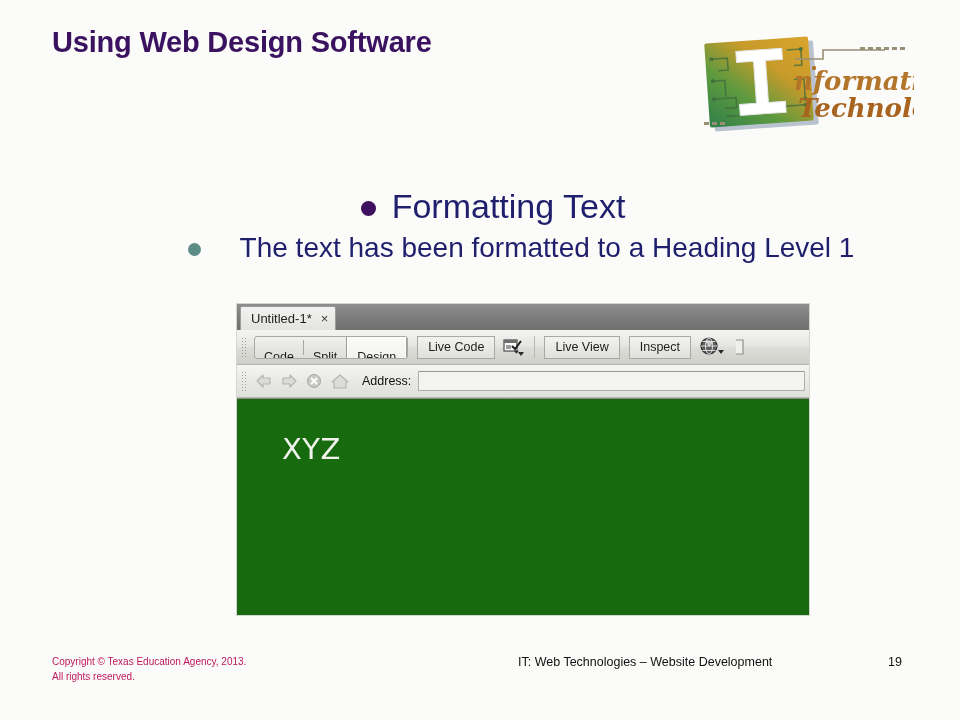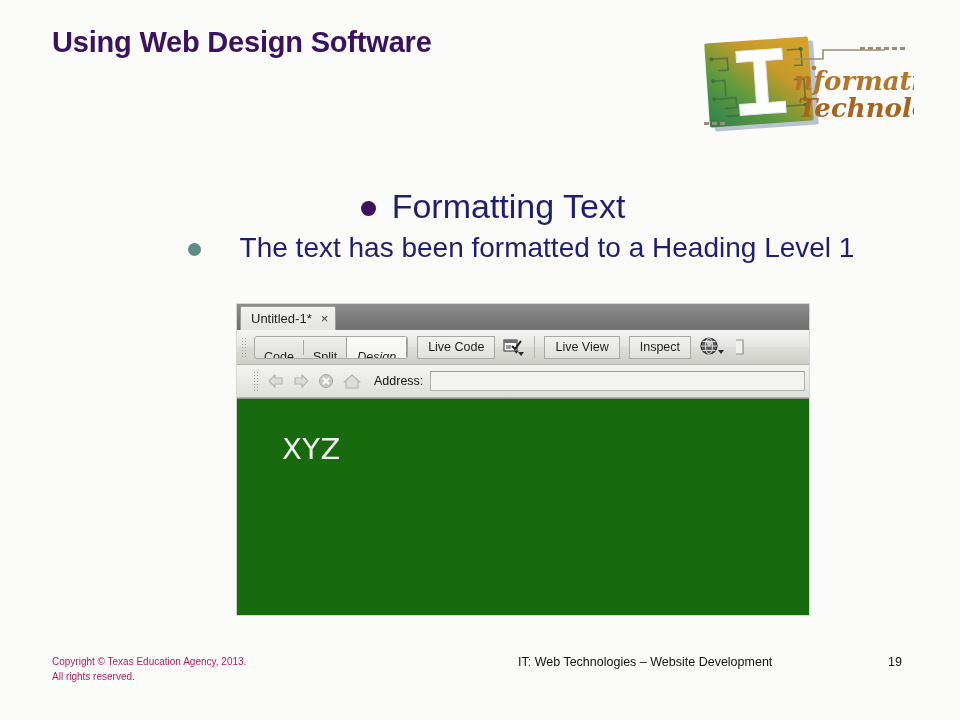--- a/index.html
+++ b/index.html
@@ -170,21 +170,20 @@
     height: 15px;
     background: #a9a9a4;
   }
   .seg-btn.selected {
     background: linear-gradient(to bottom,#fdfdfd,#f0f0ee);
     border: 1px solid #fff;
     outline: 1px solid #9d9d98;
     border-radius: 2px;
     height: 14px;
     margin: 0 1px;
-    font-style: italic;
   }
   .tb-btn {
     font-size: 12.5px;
     color: #1d1d1d;
     height: 23px;
     line-height: 21px;
     padding: 0 10px;
     background: linear-gradient(to bottom,#f2f2f0,#e0e0dc);
     border: 1px solid #a9a9a4;
     border-radius: 0;
@@ -206,21 +205,21 @@
     flex: 0 0 auto;
   }
 
   
   .dw-addressbar {
     height: 33px;
     background: linear-gradient(to bottom,#f4f4f2 0%, #e9e9e6 50%, #dededa 100%);
     border-bottom: 1px solid #b6b6b0;
     display: flex;
     align-items: center;
-    padding-left: 16px;
+    padding-left: 4px;
     box-sizing: border-box;
   }
   .nav-ico { margin-right: 5px; display: flex; align-items: center; flex: 0 0 auto; }
   .addr-label {
     font-size: 12.5px;
     color: #111;
     margin: 0 7px 0 6px;
     white-space: nowrap;
   }
   .addr-input {

